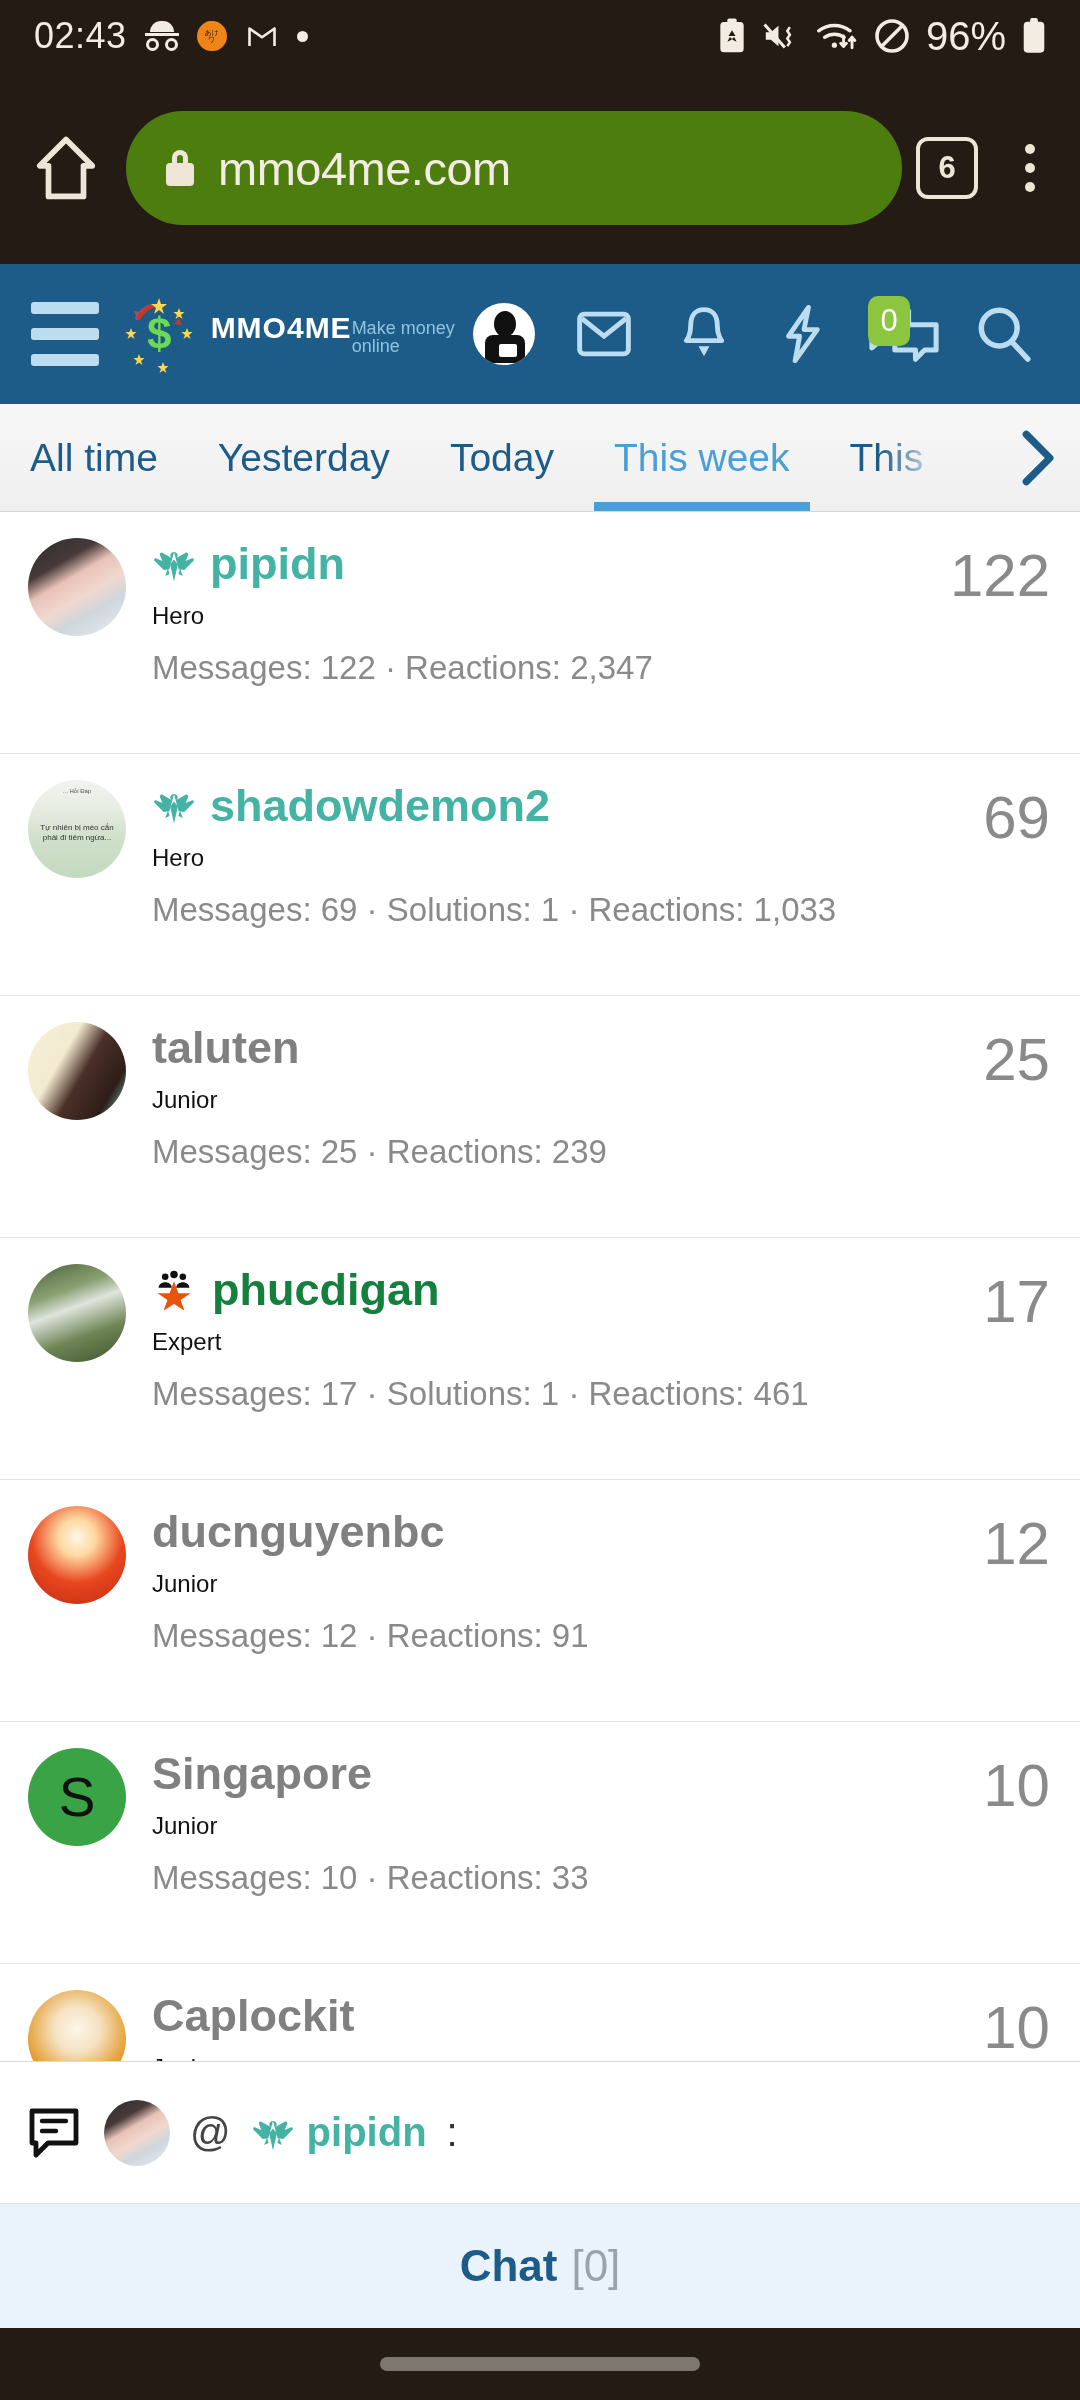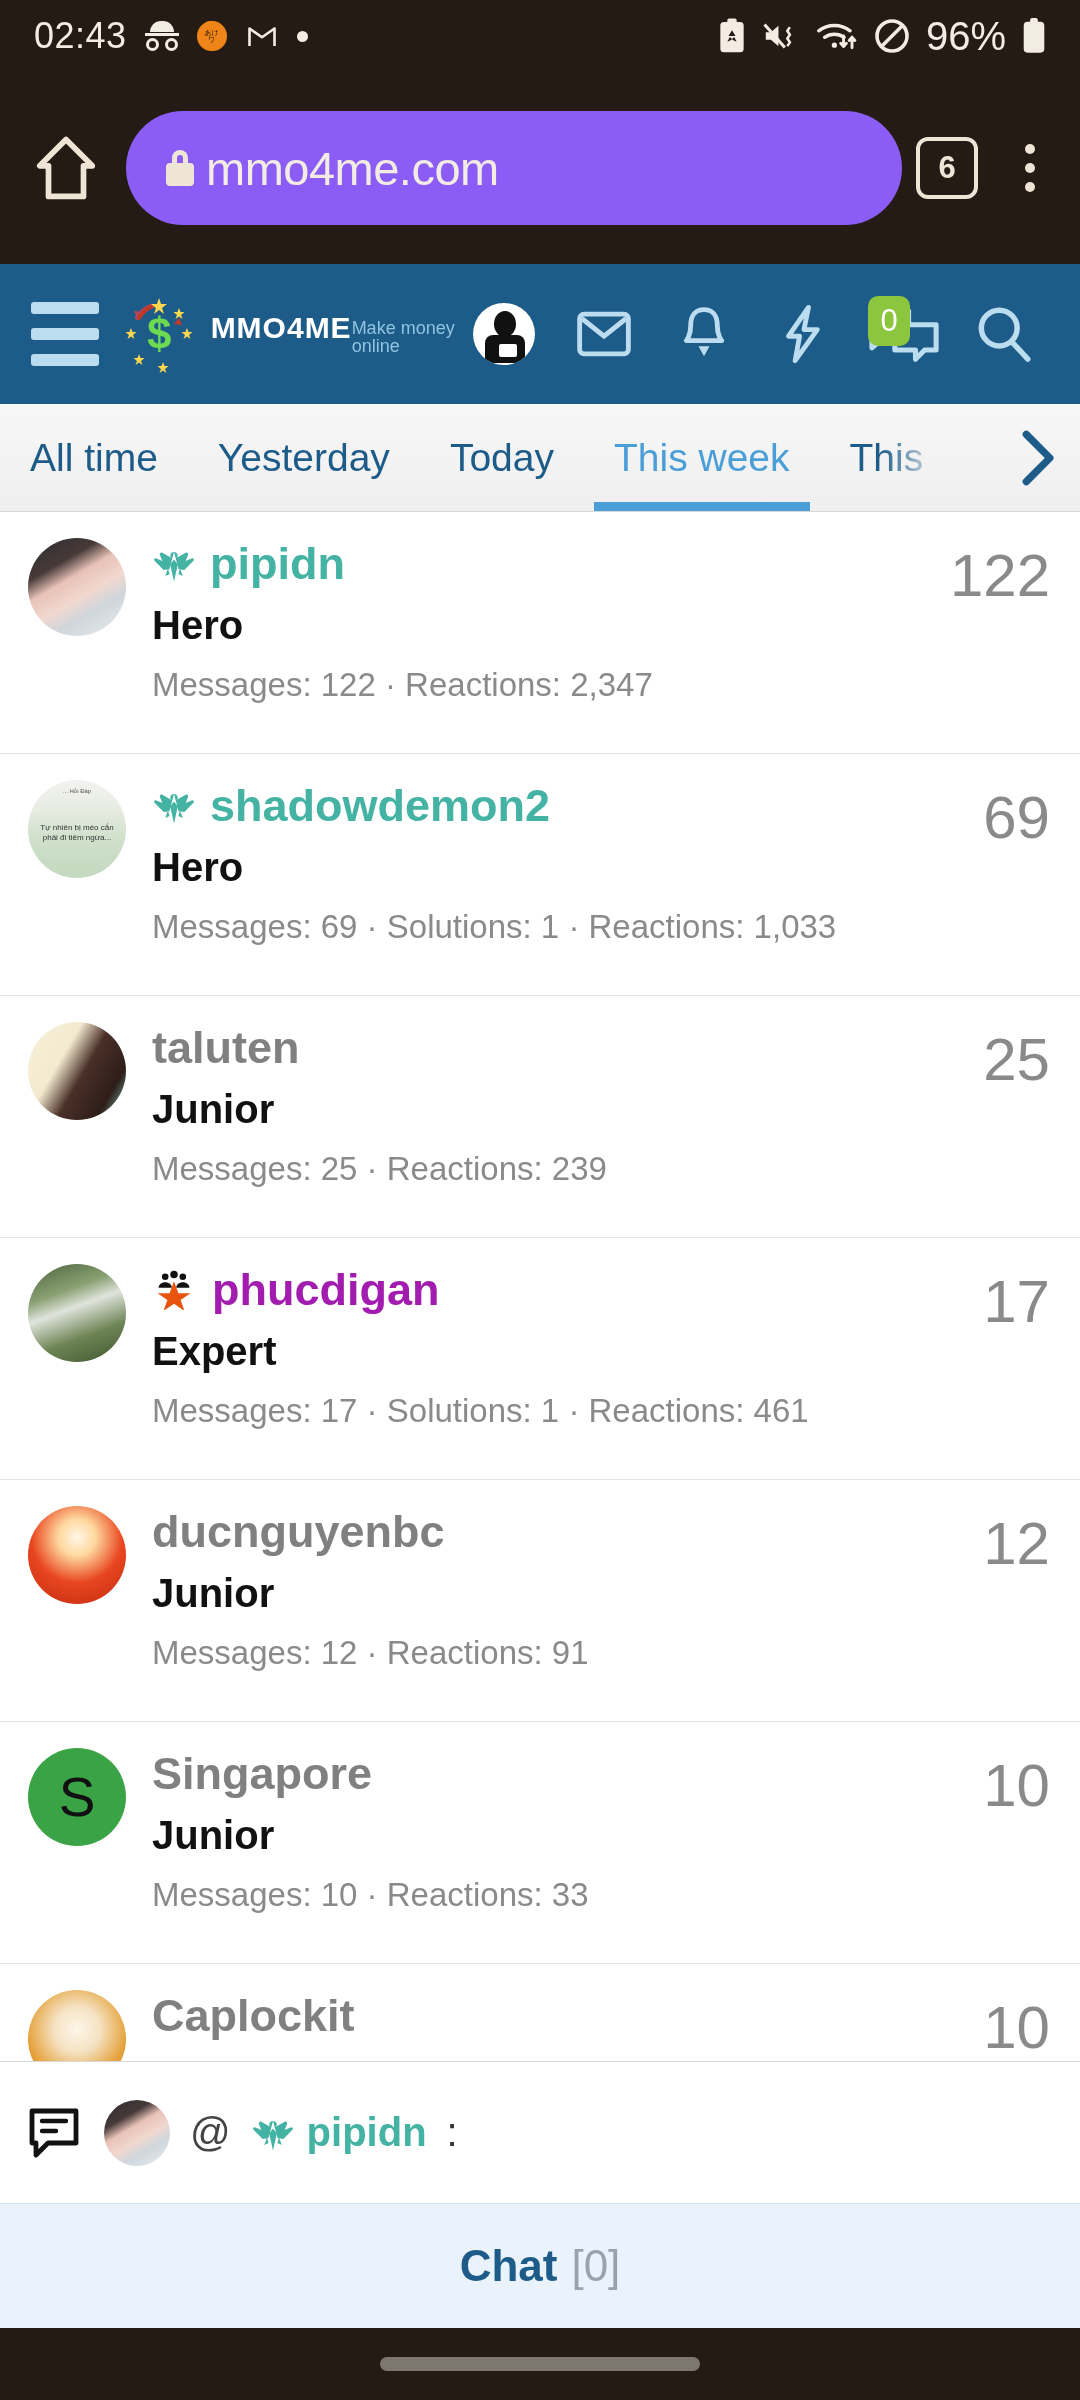--- a/index.html
+++ b/index.html
@@ -36,22 +36,22 @@
   .pumpkin:before{content:"";position:absolute;top:-4px;left:9px;width:9px;height:9px;
       background:#ef8418;border-radius:50%;}
   .dot-white { width:11px; height:11px; background:#f3ece2; border-radius:50%; }
 
   
   .browserbar {
     height: 192px; background:#241c14; display:flex; align-items:center; padding: 0 28px;
   }
   .home-btn { width:76px; height:76px; display:flex; align-items:center; justify-content:center; }
   .urlpill {
-    flex: 1; height: 114px; margin: 0 14px 0 22px; background:#8b5cf6; border-radius:60px;
-    display:flex; align-items:center; padding: 0 40px; gap: 12px; overflow:hidden;
+    flex: 1; height: 114px; margin: 0 14px 0 22px; background:#4d7c0f; border-radius:60px;
+    display:flex; align-items:center; padding: 0 40px; gap: 24px; overflow:hidden;
   }
   .lock { width:28px; height:36px; position:relative; flex:none; }
   .lock .body { position:absolute; bottom:0; width:28px; height:23px; background:#efe5d6; border-radius:4px;}
   .lock .shackle { position:absolute; top:0; left:6px; width:16px; height:16px;
       border:5px solid #efe5d6; border-bottom:none; border-radius:9px 9px 0 0; }
   .urltext { color:#f3ece2; font-size:47px; font-weight:500; letter-spacing:-.5px; white-space:nowrap; }
   .tabcount {
     width:62px; height:62px; border:4px solid #efe5d6; border-radius:12px;
     display:flex; align-items:center; justify-content:center; color:#efe5d6;
     font-size:31px; font-weight:600; flex:none; margin-right: 30px;
@@ -119,23 +119,23 @@
   .av {
     width:98px; height:98px; border-radius:50%; flex:none; margin-right:26px;
     overflow:hidden; position:relative; background:#ddd;
   }
   .av-letter { display:flex; align-items:center; justify-content:center;
       font-size:55px; color:#111; font-weight:400; }
   .rowbody { flex:1; min-width:0; padding-top:2px; }
   .uname { font-size:45px; font-weight:700; line-height:1.05; display:flex;
       align-items:center; gap:14px; }
   .uname.teal { color:#45b3a4; }
-  .uname.orange { color:#a21caf;gap:16px; }
+  .uname.orange { color:#15803d;gap:16px; }
   .uname.grey { color:#808080; }
-  .utitle { font-size:40px; color:#111; margin-top:16px; line-height:1.1;font-weight:bold; }
+  .utitle { font-size:24px; color:#111; margin-top:16px; line-height:1.1; }
   .ustats { font-size:33px; color:#8a8a8a; margin-top:20px; line-height:1.1; }
   .ucount { font-size:60px; color:#8a8a8a; flex:none; margin-left:18px;
       padding-top:8px; line-height:1; }
 
   .badge-ico { width:44px; height:40px; flex:none; }
 
   
   .chatwrap { position:absolute; left:0; right:0; bottom:0; }
   .chatline {
     background:#fff; border-top:1px solid #d8d8d8; height:142px;

